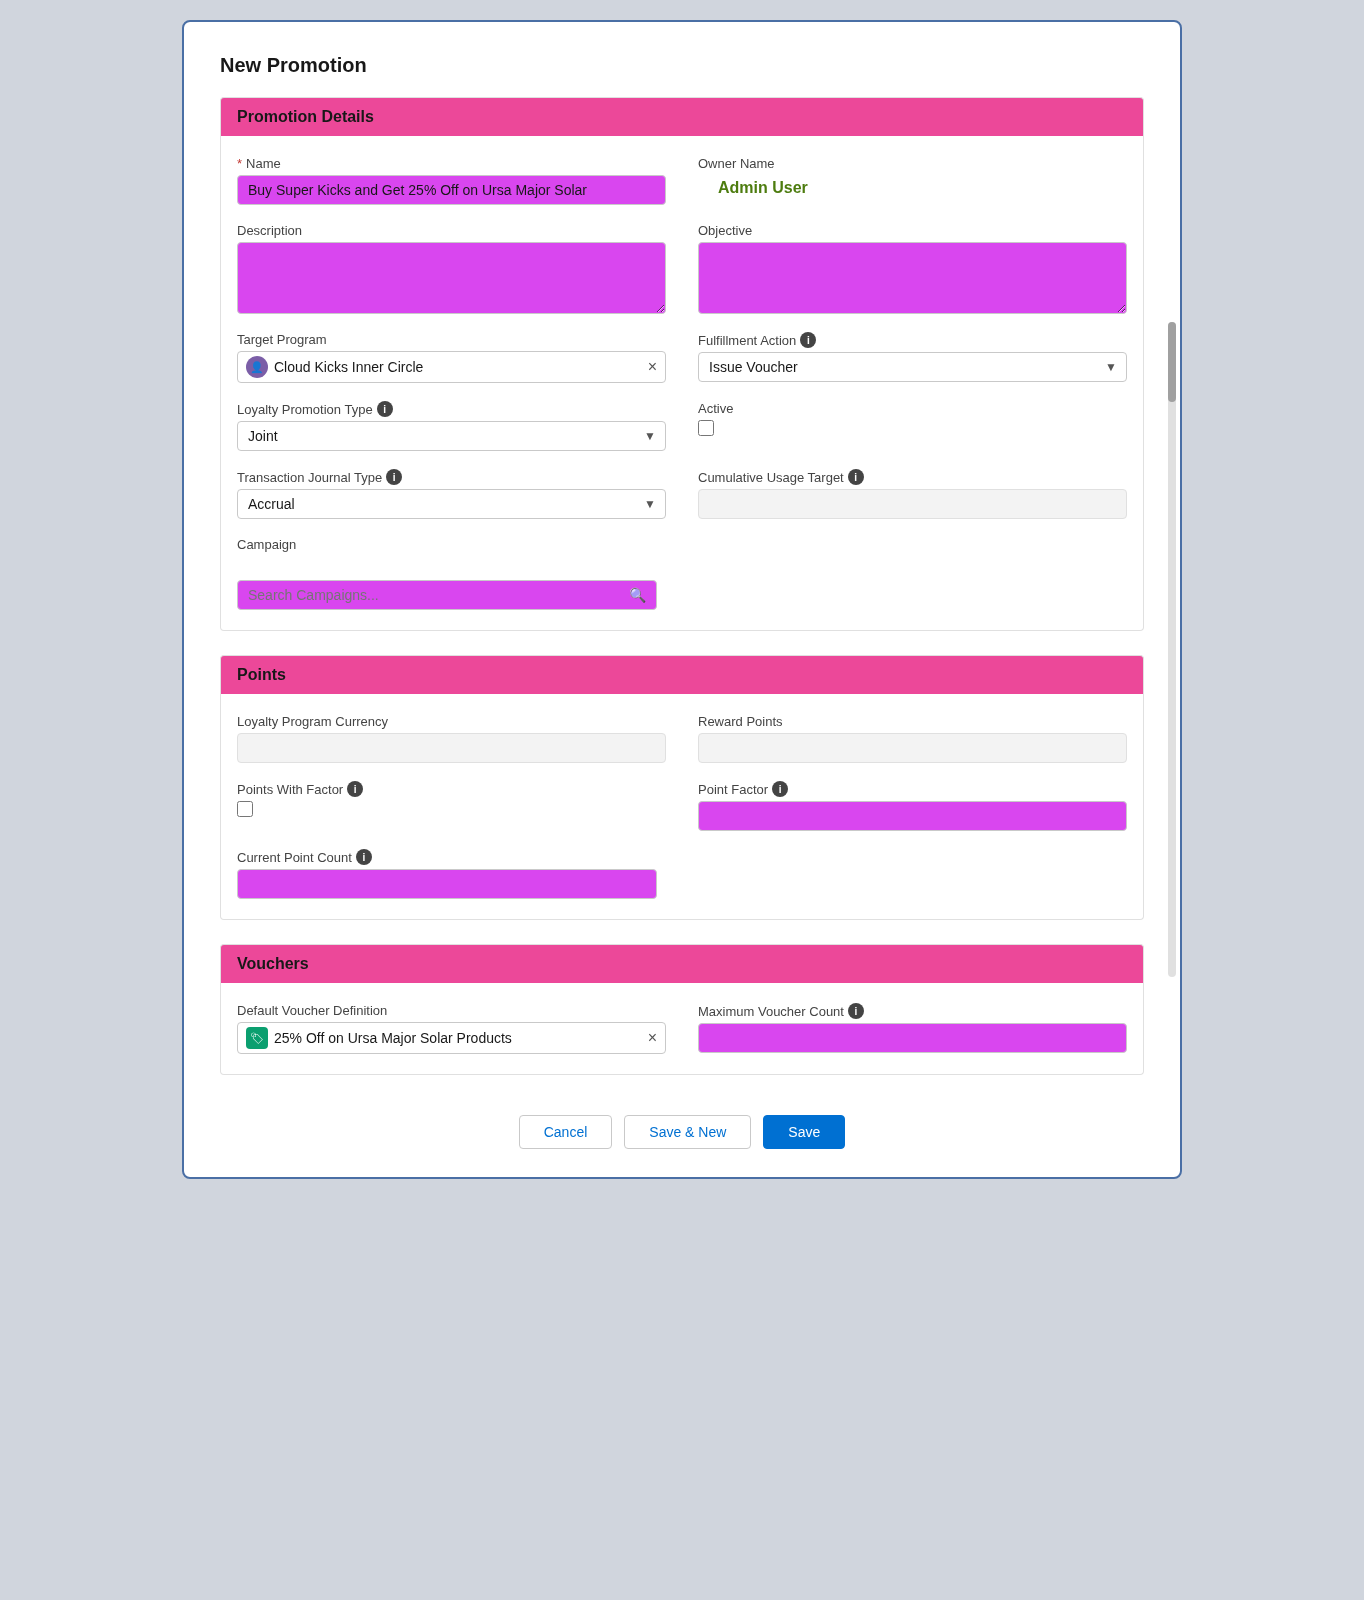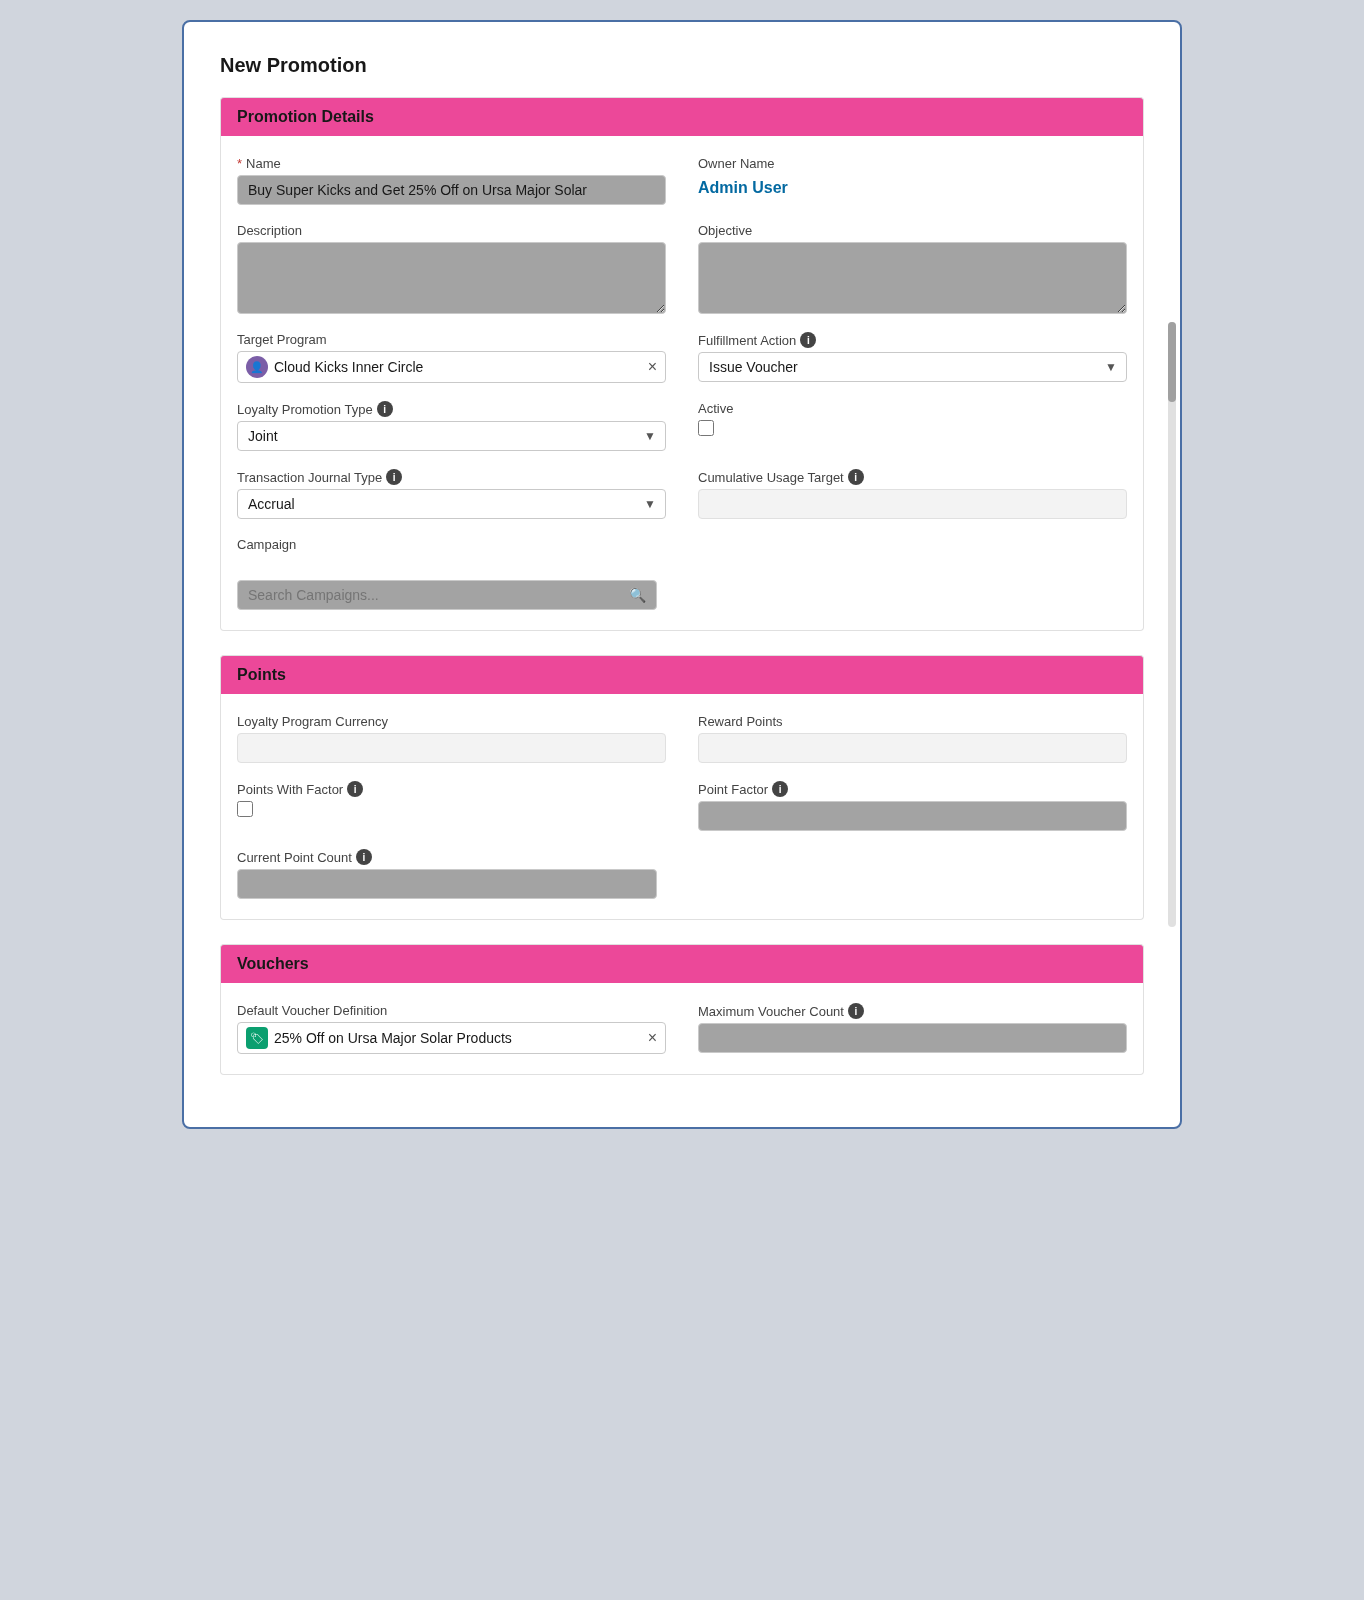--- a/index.html
+++ b/index.html
@@ -82,33 +82,34 @@
       font-size: 10px;
       font-weight: bold;
       cursor: pointer;
     }
     input[type="text"], textarea, .select-field {
       border: 1px solid #c9c9c9;
       border-radius: 4px;
       padding: 6px 10px;
       font-size: 14px;
       color: #181818;
-      background: #a3a3a3;
+      background: #d946ef;
       width: 100%;
       outline: none;
     }
     textarea {
       resize: vertical;
       min-height: 72px;
     }
     .owner-name {
       font-size: 16px;
       font-weight: 600;
-      color: #0369a1;
+      color: #4d7c0f;
       padding-top: 4px;
+      margin-left: 20px;
     }
     .select-wrapper {
       position: relative;
     }
     .select-wrapper select {
       appearance: none;
       -webkit-appearance: none;
       border: 1px solid #c9c9c9;
       border-radius: 4px;
       padding: 6px 16px 6px 10px;
@@ -436,13 +437,18 @@
             <span>Maximum Voucher Count</span>
             <span class="info-icon">i</span>
           </label>
           <input type="text" style="">
         </div>
       </div>
 
     </div>
   </div>
 
+  <div class="footer-buttons">
+    <button class="btn">Cancel</button>
+    <button class="btn">Save &amp; New</button>
+    <button class="btn btn-primary">Save</button>
+  </div>
 </div>
 
 </body></html>

